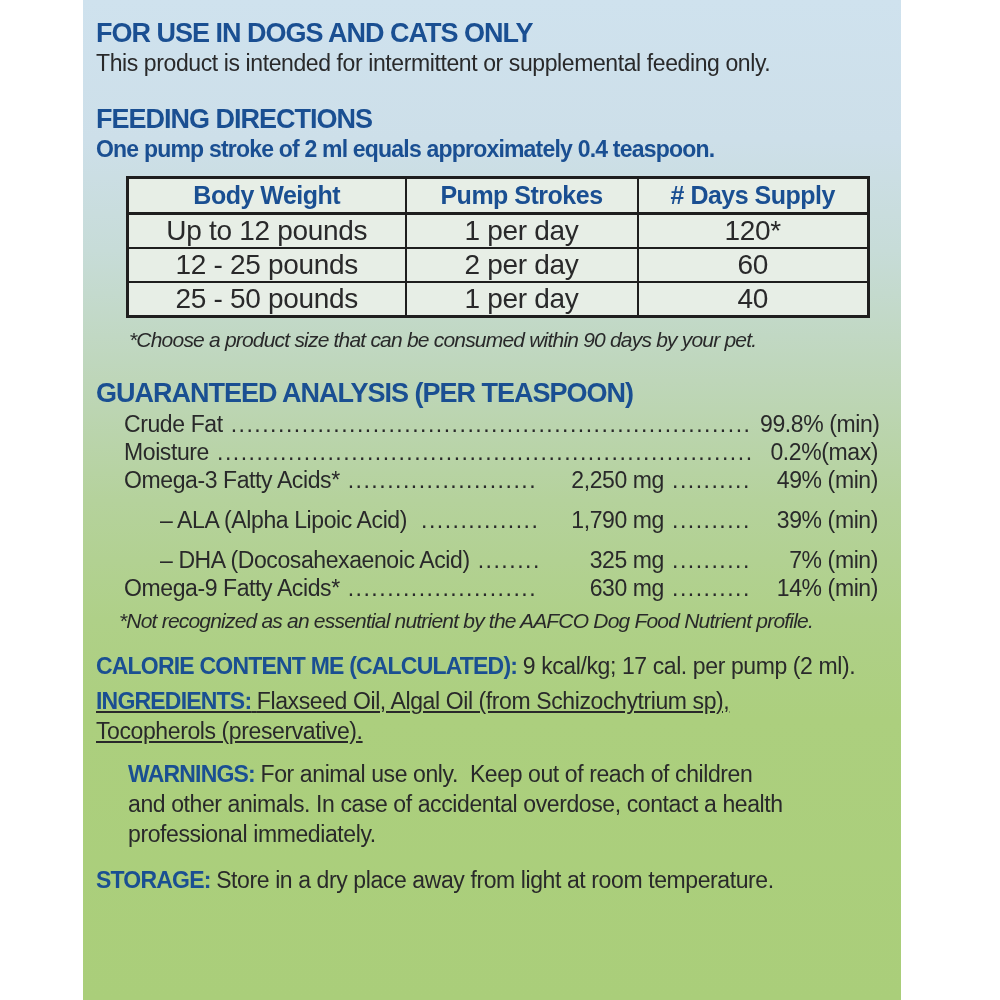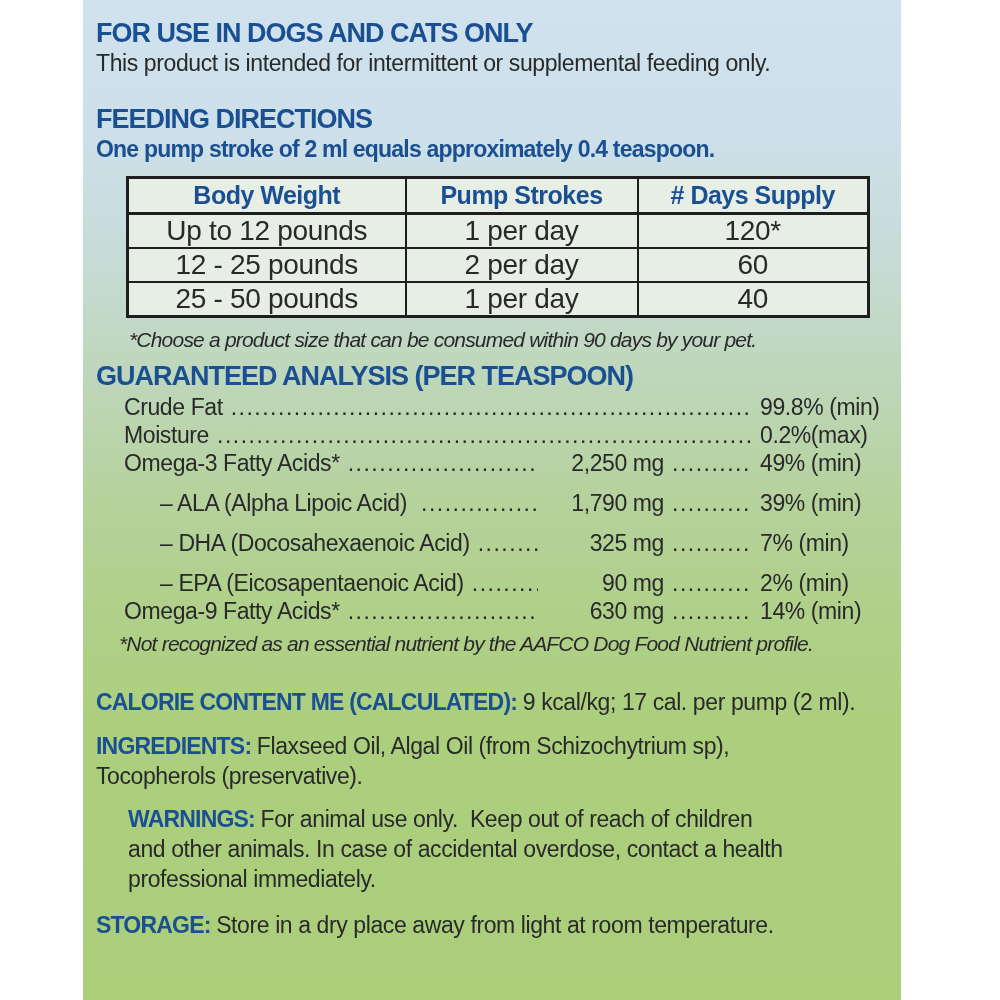--- a/index.html
+++ b/index.html
@@ -28,33 +28,33 @@
   .mt-feed{margin-top:26px;}
   table.feed{border-collapse:collapse;table-layout:fixed;margin:12px 0 0 30px;border:3px solid var(--table-border);}
   table.feed col.c1{width:278px;}
   table.feed col.c2{width:232px;}
   table.feed col.c3{width:231px;}
   table.feed th,table.feed td{border:2px solid var(--table-border);background:var(--table-cell-bg);text-align:center;padding:0;}
   table.feed th{color:var(--heading-blue);font-size:25px;font-weight:bold;height:33px;border-bottom:3px solid var(--table-border);letter-spacing:-0.5px;}
   table.feed td{color:var(--body-ink);font-size:28px;height:31px;letter-spacing:-0.3px;}
   .fn{font-style:italic;font-size:21px;letter-spacing:-0.8px;line-height:25px;white-space:nowrap;color:var(--body-ink);}
   .fn-table{margin:9px 0 0 33px;}
-  .mt-ga{margin-top:9px;}
+  .mt-ga{margin-top:26px;}
   .ga{margin:2px 10px 0 28px;}
   .ga-row{display:flex;align-items:baseline;font-size:23px;letter-spacing:-0.4px;line-height:28px;color:var(--body-ink);gap:8px;}
   .ga-name{white-space:pre;flex:none;}
   .ga-row.indent .ga-name{padding-left:36px;margin-top:12px;}
   .ga-leader{flex:1 1 0;overflow:hidden;white-space:nowrap;min-width:0;}
   .ga-l2{flex:none;width:80px;overflow:hidden;white-space:nowrap;}
   .ga-leader::after,.ga-l2::after{content:"..........................................................................................................................";letter-spacing:1.5px;}
   .ga-mg{flex:none;width:118px;text-align:right;white-space:pre;}
-  .ga-pct{flex:none;width:118px;white-space:pre;}
+  .ga-pct{flex:none;width:118px;text-align:right;white-space:pre;}
   .fn-ga{margin:6px 0 0 23px;}
-  .mt-cal{margin-top:31px;white-space:nowrap;}
-  .mt-ing{margin-top:14px;}
+  .mt-cal{margin-top:18px;white-space:nowrap;}
+  .mt-ing{margin-top:5px;text-decoration:underline;}
   .mt-warn{margin-top:13px;margin-left:32px;}
   .mt-stor{margin-top:16px;}
 </style>
 </head>
 <body>
 
 <div class="page">
   <section class="panel">
 
     <h1 class="sec">FOR USE IN DOGS AND CATS ONLY</h1>
@@ -122,27 +122,20 @@
           <span class="ga-l2"></span>
           <span class="ga-pct">39% (min)</span>
         </div>
         <div class="ga-row indent">
           <span class="ga-name">– DHA (Docosahexaenoic Acid)</span>
           <span class="ga-leader"></span>
           <span class="ga-mg">325 mg</span>
           <span class="ga-l2"></span>
           <span class="ga-pct">7% (min)</span>
         </div>
-        <div class="ga-row indent">
-          <span class="ga-name">– EPA (Eicosapentaenoic Acid)</span>
-          <span class="ga-leader"></span>
-          <span class="ga-mg">90 mg</span>
-          <span class="ga-l2"></span>
-          <span class="ga-pct">2% (min)</span>
-        </div>
         <div class="ga-row">
           <span class="ga-name">Omega-9 Fatty Acids*</span>
           <span class="ga-leader"></span>
           <span class="ga-mg">630 mg</span>
           <span class="ga-l2"></span>
           <span class="ga-pct">14% (min)</span>
         </div>
       </div>
     <p class="fn fn-ga">*Not recognized as an essential nutrient by the AAFCO Dog Food Nutrient profile.</p>
 

